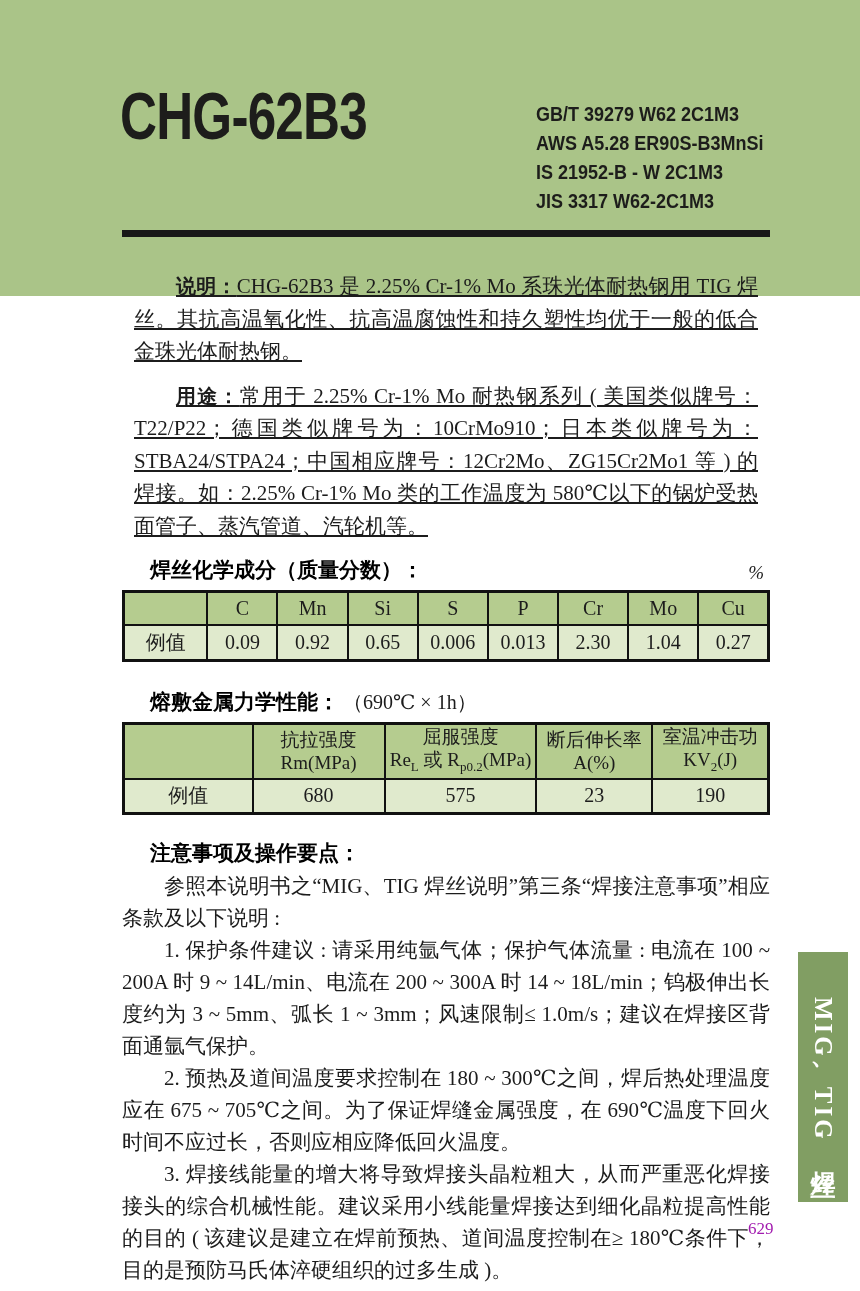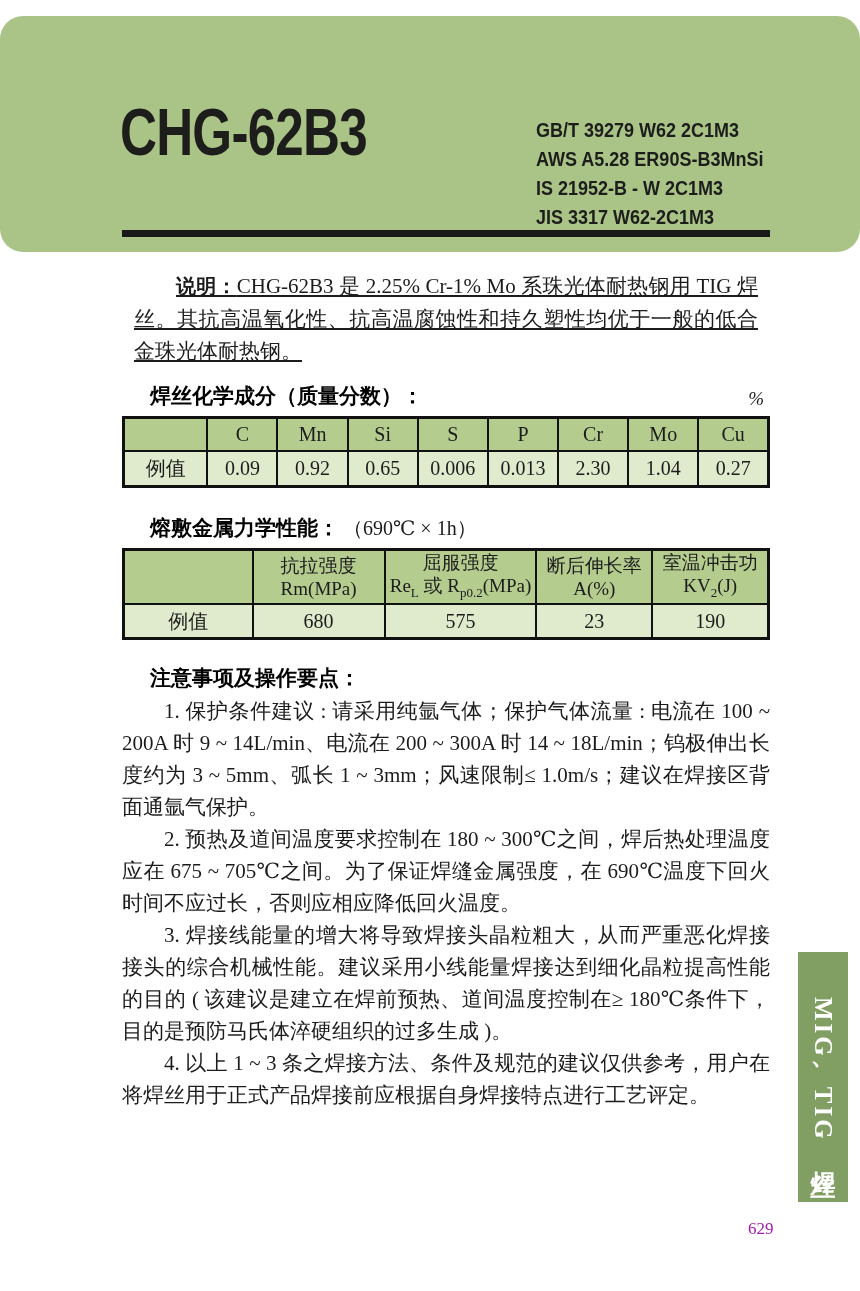--- a/index.html
+++ b/index.html
@@ -1,21 +1,21 @@
 <!DOCTYPE html>
 <html><head>
 <meta charset="utf-8">
 <style>
   html,body{margin:0;padding:0;}
   body{
     width:860px;height:1291px;position:relative;background:#ffffff;
     font-family:"Liberation Serif","DejaVu Serif",serif;color:#1c1c1c;
     -webkit-font-smoothing:antialiased;overflow:hidden;
   }
-  .header-band{position:absolute;left:0;top:16px;width:860px;height:236px;background:#aac488;border-radius:23px;}
+  .header-band{position:absolute;left:0;top:0;width:860px;height:296px;background:#aac488;}
   .product-code{
     position:absolute;left:120px;top:82px;
     font-family:"Liberation Sans","DejaVu Sans",sans-serif;font-weight:bold;
     font-size:64px;line-height:1;color:#1d1d1b;letter-spacing:-1px;
     transform:scaleX(0.80) scaleY(1.05);transform-origin:left top;white-space:nowrap;
   }
   .standards{
     position:absolute;left:536px;top:100px;
     font-family:"Liberation Sans","DejaVu Sans",sans-serif;font-weight:bold;
     font-size:20px;line-height:29px;color:#1d1d1b;
@@ -80,20 +80,21 @@
       <div>JIS 3317 W62-2C1M3</div>
     </div>
   </div>
 
   <div class="rule"></div>
 
   <div class="content">
 
     <p class="body-par"><b>说明：</b><span>CHG-62B3 是 2.25% Cr-1% Mo 系珠光体耐热钢用 TIG 焊丝。其抗高温氧化性、抗高温腐蚀性和持久塑性均优于一般的低合金珠光体耐热钢。</span></p>
 
+    <p class="body-par"><b>用途：</b><span>常用于 2.25% Cr-1% Mo 耐热钢系列 ( 美国类似牌号：T22/P22；德国类似牌号为：10CrMo910；日本类似牌号为：STBA24/STPA24；中国相应牌号：12Cr2Mo、ZG15Cr2Mo1 等 ) 的焊接。如：2.25% Cr-1% Mo 类的工作温度为 580℃以下的锅炉受热面管子、蒸汽管道、汽轮机等。</span></p>
 
     <div class="tbl-title-row">
       <span class="sec-title">焊丝化学成分（质量分数）：</span>
       <span class="unit">%</span>
     </div>
 
     <table class="chem">
       <colgroup>
         <col class="c0">
           <col>
@@ -168,20 +169,21 @@
         <td>例值</td>
         <td>680</td>
         <td>575</td>
         <td>23</td>
         <td>190</td>
       </tr>
     </tbody>
       </table>
 
     <div class="notes-heading sec-title">注意事项及操作要点：</div>
+    <p class="note-par">参照本说明书之“MIG、TIG 焊丝说明”第三条“焊接注意事项”相应条款及以下说明 :</p>
     <p class="note-par">1. 保护条件建议 : 请采用纯氩气体；保护气体流量 : 电流在 100 ~ 200A 时 9 ~ 14L/min、电流在 200 ~ 300A 时 14 ~ 18L/min；钨极伸出长度约为 3 ~ 5mm、弧长 1 ~ 3mm；风速限制≤ 1.0m/s；建议在焊接区背面通氩气保护。</p>
     <p class="note-par">2. 预热及道间温度要求控制在 180 ~ 300℃之间，焊后热处理温度应在 675 ~ 705℃之间。为了保证焊缝金属强度，在 690℃温度下回火时间不应过长，否则应相应降低回火温度。</p>
     <p class="note-par">3. 焊接线能量的增大将导致焊接头晶粒粗大，从而严重恶化焊接接头的综合机械性能。建议采用小线能量焊接达到细化晶粒提高性能的目的 ( 该建议是建立在焊前预热、道间温度控制在≥ 180℃条件下，目的是预防马氏体淬硬组织的过多生成 )。</p>
     <p class="note-par">4. 以上 1 ~ 3 条之焊接方法、条件及规范的建议仅供参考，用户在将焊丝用于正式产品焊接前应根据自身焊接特点进行工艺评定。</p>
 
   </div>
 
   <div class="side-tab">
     <span>MIG、TIG 焊丝</span>
   </div>

